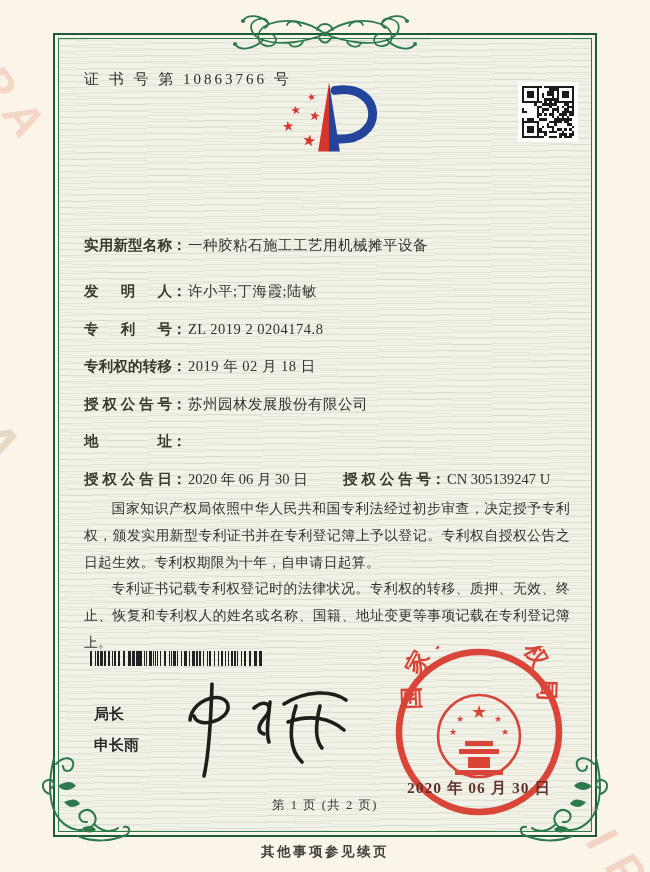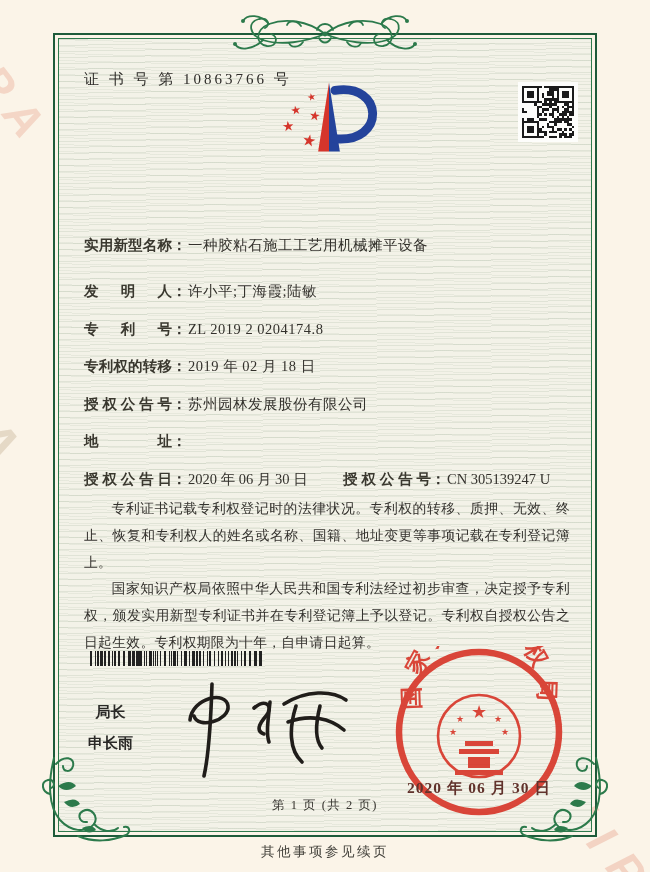--- a/index.html
+++ b/index.html
@@ -62,28 +62,28 @@
   
   .paras{position:absolute;left:84px;top:496px;width:486px;}
   .paras p{
     margin:0;font-size:13.8px;line-height:26.8px;text-align:justify;
     text-indent:2em;color:#33312d;letter-spacing:.3px;
   }
   
   .barcode{position:absolute;left:90px;top:651px;width:172px;height:15px;display:flex;}
   .barcode div{height:100%;}
   .signer{
-    position:absolute;left:88px;top:698px;
-    font-family:Liberation Mono, monospace;
-    font-size:15px;font-weight:bold;color:#2a2927;line-height:31px;text-align:center;
+    position:absolute;left:94px;top:698px;
+    font-family:Liberation Sans, sans-serif;
+    font-size:15px;font-weight:bold;color:#2a2927;line-height:31px;
   }
   .signature{position:absolute;left:178px;top:676px;width:178px;height:110px;}
   .seal{position:absolute;left:388px;top:646px;width:182px;height:178px;}
   .page-no{position:absolute;left:0;right:0;top:797px;text-align:center;font-size:12.5px;letter-spacing:1.5px;color:#35332e;}
-  .footer-note{position:absolute;left:0;right:0;top:843px;text-align:center;font-size:13.5px;letter-spacing:2.5px;color:#44423c;}
+  .footer-note{position:absolute;left:0;right:0;top:843px;text-align:center;font-size:13.5px;letter-spacing:2.5px;color:#44423c;font-weight:bold;}
 </style>
 </head>
 <body>
 
 <div class="page">
 
   <div class="wm wm1">CNIPA</div>
   <div class="wm wm2">CNIPA</div>
   <div class="wm wm3">CNIPA</div>
   <div class="wm wm4">CNIPA</div>
@@ -644,22 +644,22 @@
       </span>
       <span class="g2">
         <span class="f-label">授权公告号</span>
           <span class="f-colon">：</span>
         <span>CN 305139247 U</span>
       </span>
     </div>
   </div>
 
   <div class="paras">
+    <p>国家知识产权局依照中华人民共和国专利法经过初步审查，决定授予专利权，颁发实用新型专利证书并在专利登记簿上予以登记。专利权自授权公告之日起生效。专利权期限为十年，自申请日起算。</p>
     <p>专利证书记载专利权登记时的法律状况。专利权的转移、质押、无效、终止、恢复和专利权人的姓名或名称、国籍、地址变更等事项记载在专利登记簿上。</p>
-    <p>国家知识产权局依照中华人民共和国专利法经过初步审查，决定授予专利权，颁发实用新型专利证书并在专利登记簿上予以登记。专利权自授权公告之日起生效。专利权期限为十年，自申请日起算。</p>
   </div>
 
   <div class="barcode" id="barcode">
       <div style="width: 2px; background: rgb(34, 34, 34);"></div>
       <div style="width: 3px; background: transparent;"></div>
       <div style="width: 1px; background: rgb(34, 34, 34);"></div>
       <div style="width: 1px; background: transparent;"></div>
       <div style="width: 2px; background: rgb(34, 34, 34);"></div>
       <div style="width: 1px; background: transparent;"></div>
       <div style="width: 3px; background: rgb(34, 34, 34);"></div>

